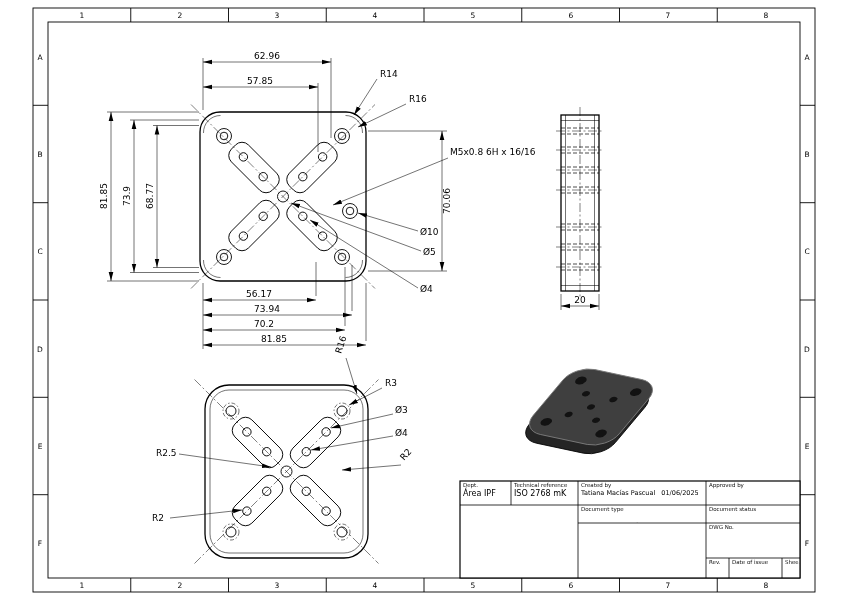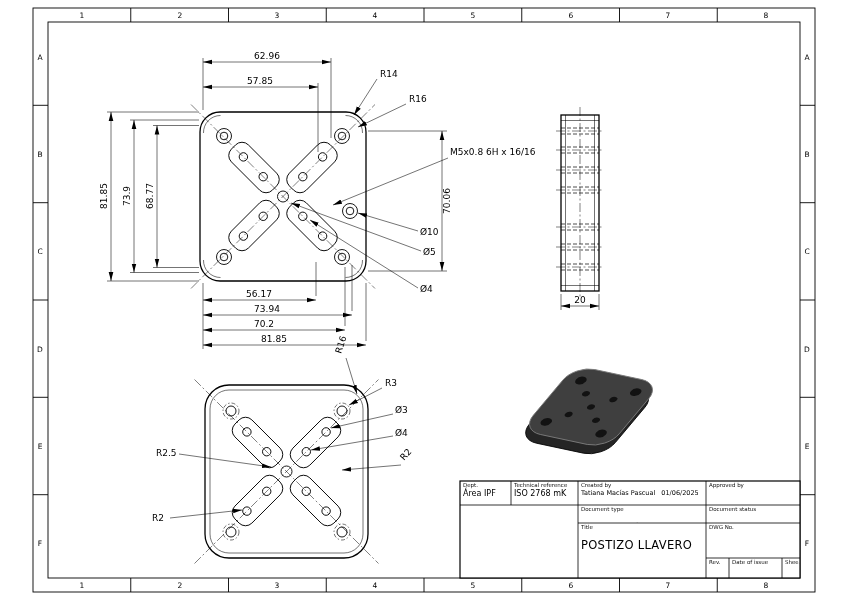--- a/index.html
+++ b/index.html
@@ -310,24 +310,20 @@
     <span class="lab">Approved by</span>
   </div>
   <div class="cell" style="left:0;top:24px;width:118px;height:73px"></div>
   <div class="cell" style="left:118px;top:24px;width:128px;height:18px">
     <span class="lab">Document type</span>
     <span class="val-sm">Trabajo fabricación</span>
   </div>
   <div class="cell" style="left:246px;top:24px;width:94px;height:18px">
     <span class="lab">Document status</span>
   </div>
-  <div class="cell" style="left:118px;top:42px;width:128px;height:55px">
-    <span class="lab">Title</span>
-    <span class="val-title">POSTIZO LLAVERO</span>
-  </div>
   <div class="cell" style="left:246px;top:42px;width:94px;height:35px">
     <span class="lab">DWG No.</span>
   </div>
   <div class="cell" style="left:246px;top:77px;width:23px;height:20px">
     <span class="lab">Rev.</span>
   </div>
   <div class="cell" style="left:269px;top:77px;width:53px;height:20px">
     <span class="lab">Date of issue</span>
   </div>
   <div class="cell" style="left:322px;top:77px;width:18px;height:20px">

